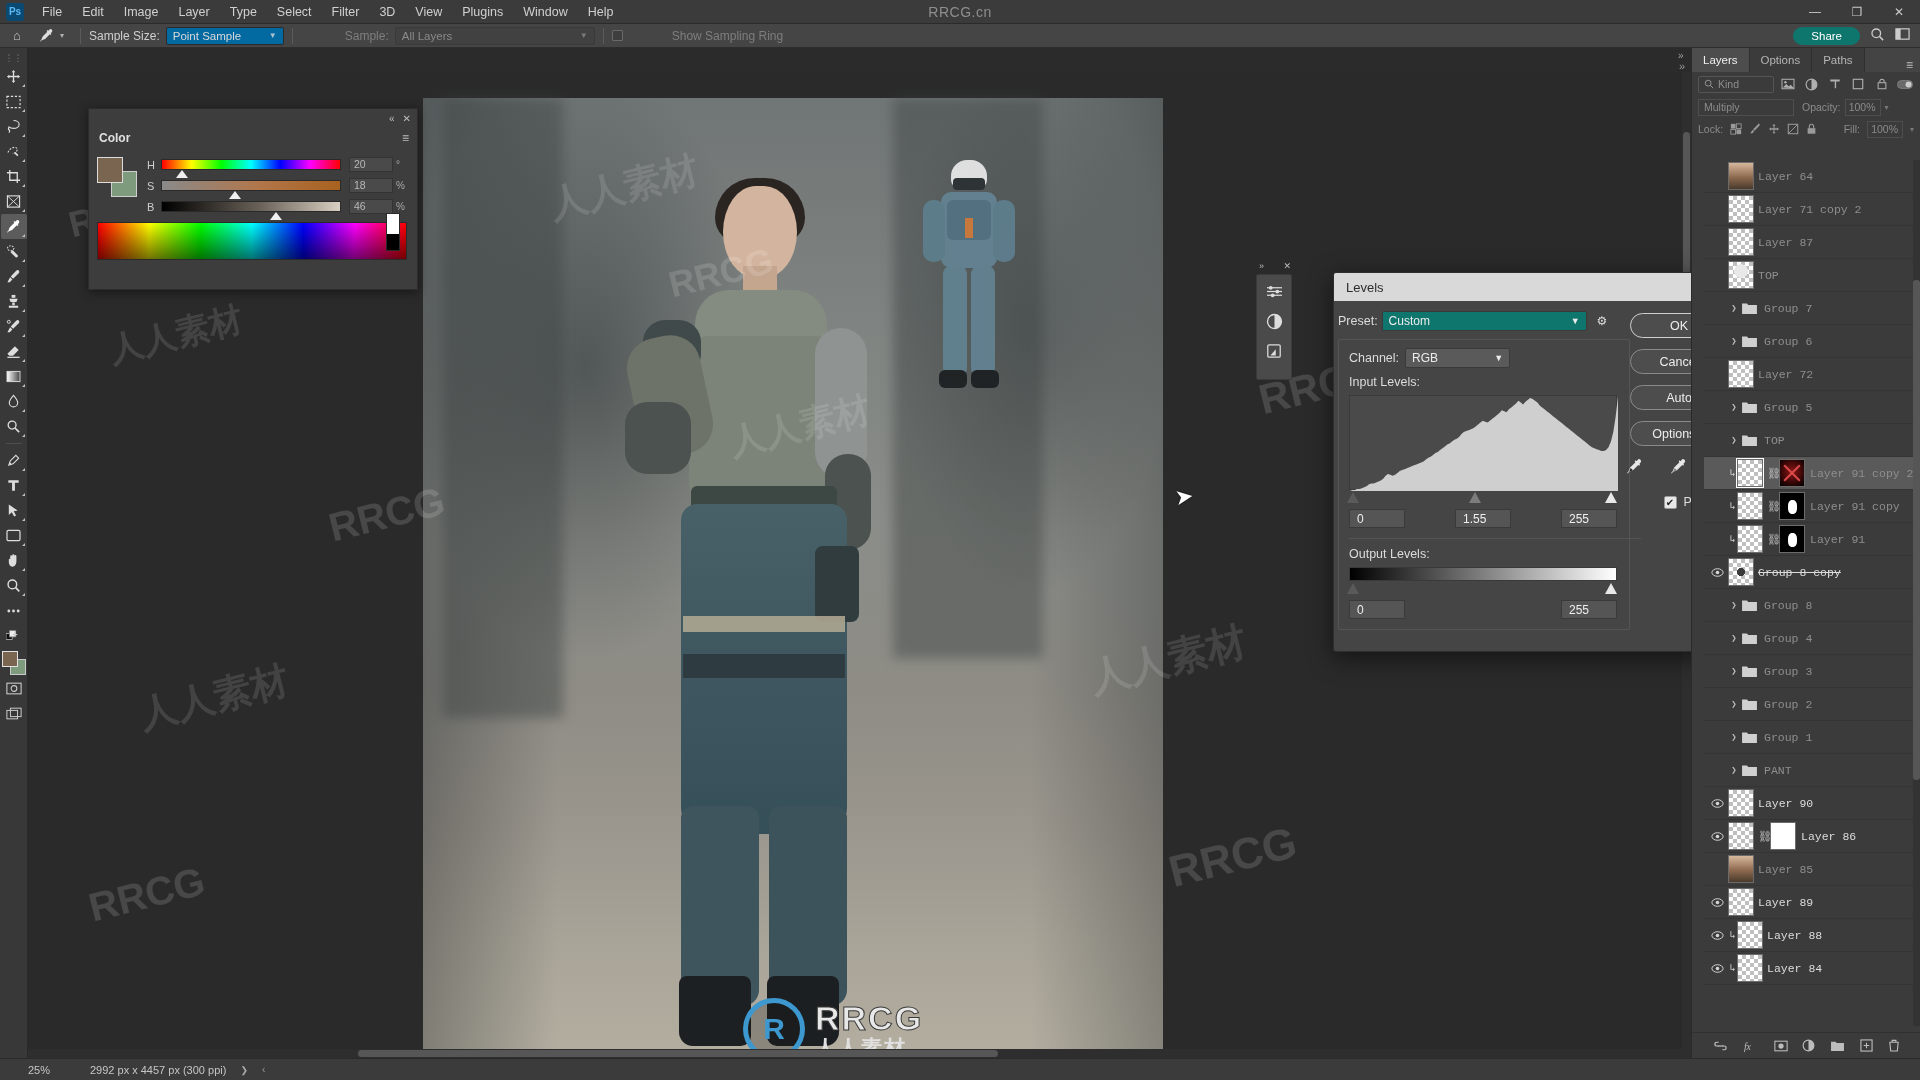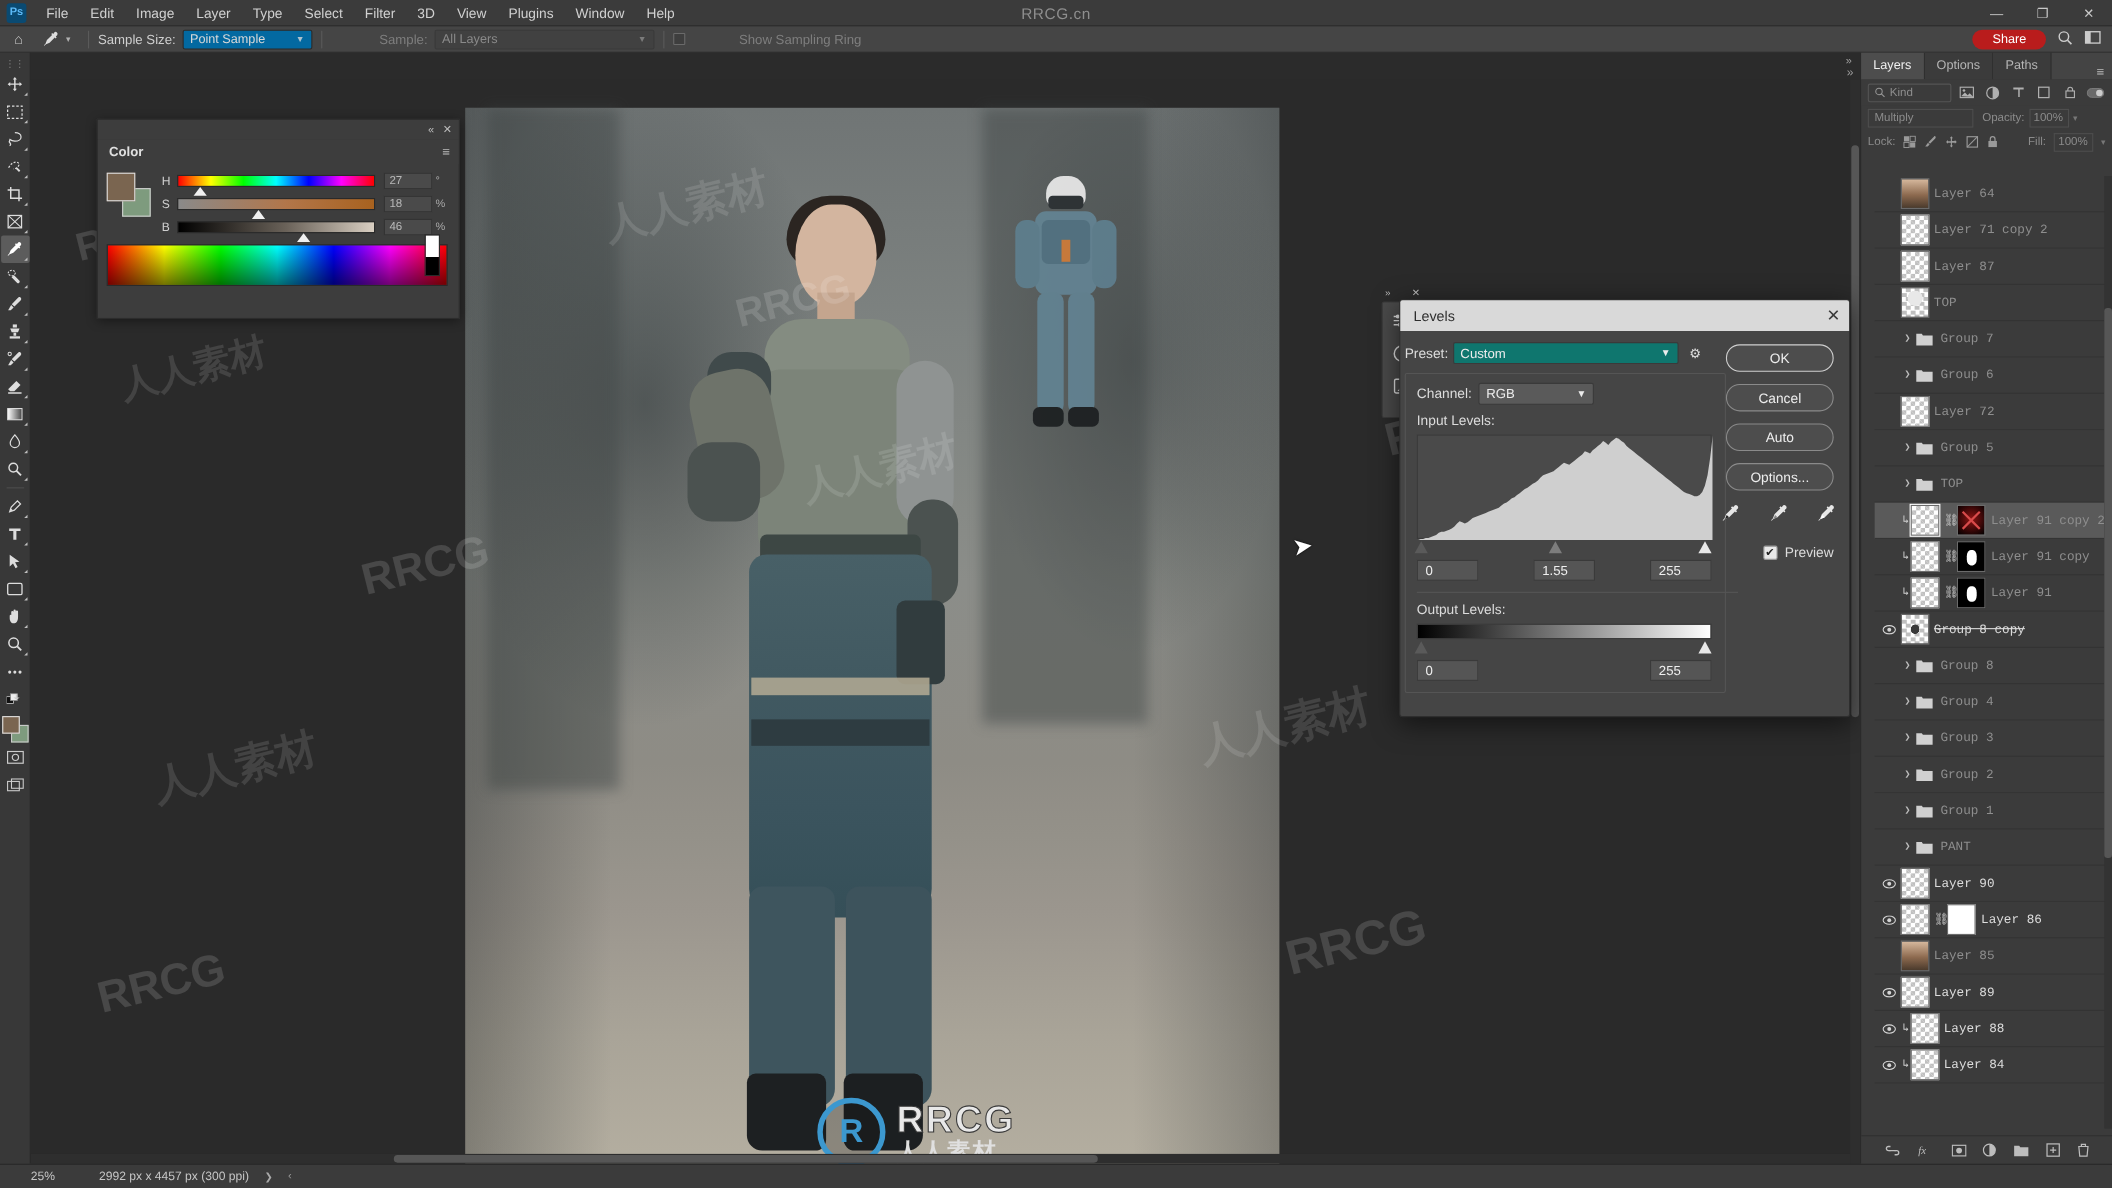--- a/index.html
+++ b/index.html
@@ -215,21 +215,21 @@
     margin-top:6px; width:310px; height:38px;
     background:
       linear-gradient(180deg, rgba(255,255,255,0) 0%, rgba(0,0,0,.55) 100%),
       linear-gradient(90deg,#f00,#ff0,#0f0,#0ff,#00f,#f0f,#f00);
     border:1px solid #2a2a2a;
   }
   .spectrum-ends { position:absolute; right:9px; bottom:9px; width:14px; height:38px; background:linear-gradient(180deg,#fff 0 55%,#000 55% 100%); border:1px solid #2a2a2a;}
 
   
   .levels {
-    position:absolute; left:1272px; top:272px; width:410px; height:380px;
+    position:absolute; left:1333px; top:272px; width:410px; height:380px;
     background:#454545; border:1px solid #2e2e2e; border-radius:3px;
     box-shadow:0 6px 24px rgba(0,0,0,.55);
   }
   .lv-title {
     height:28px; background:#d9d9d9; display:flex; align-items:center;
     padding:0 8px 0 12px; color:#2e2e2e; font-size:13px; border-radius:2px 2px 0 0;
   }
   .lv-title .x { margin-left:auto; font-size:15px; color:#3a3a3a; }
   .lv-body { padding:10px 12px 0 4px; }
   .row { display:flex; align-items:center; }
@@ -417,21 +417,21 @@
     <div class="ob-select dim">
       <span>All Layers</span>
       <span class="cv">▼</span>
     </div>
     <div class="ob-sep"></div>
     <div class="ob-checkwrap">
       <div class="ob-check"></div>
       <span class="ob-label dim">Show Sampling Ring</span>
     </div>
     <div style="margin-left:auto; display:flex; align-items:center; gap:10px; padding-right:10px;">
-      <div style="background:#b91c1c; color:#fff; font-size:11.5px; padding:3px 18px; border-radius:11px;">Share</div>
+      <div style="background:#0f766e; color:#fff; font-size:11.5px; padding:3px 18px; border-radius:11px;">Share</div>
       <div>
         <svg width="15" height="15" viewBox="0 0 16 16">
             <circle cx="6.7" cy="6.7" r="4.6" fill="none" stroke="#ccc" stroke-width="1.4"></circle>
             <line x1="10.2" y1="10.2" x2="14" y2="14" stroke="#ccc" stroke-width="1.6"></line>
           </svg>
       </div>
       <div>
         <svg width="15" height="14" viewBox="0 0 16 14">
             <rect x="1" y="1.5" width="14" height="11" fill="none" stroke="#ccc" stroke-width="1.3"></rect>
             <rect x="1" y="1.5" width="5" height="11" fill="#ccc"></rect>
@@ -720,21 +720,21 @@
       <div class="cp-swatches">
         <div class="cpsw-back"></div>
         <div class="cpsw-front"></div>
       </div>
       <div class="slider-rows">
         <div class="srow">
           <span class="lbl">H</span>
           <div class="track h">
               <div class="thumb" style="left:calc(11% - 6px)"></div>
             </div>
-          <div class="sval">27</div>
+          <div class="sval">20</div>
           <span class="sunit">°</span>
         </div>
         <div class="srow">
           <span class="lbl">S</span>
           <div class="track s">
               <div class="thumb" style="left:calc(41% - 6px)"></div>
             </div>
           <div class="sval">18</div>
           <span class="sunit">%</span>
         </div>

